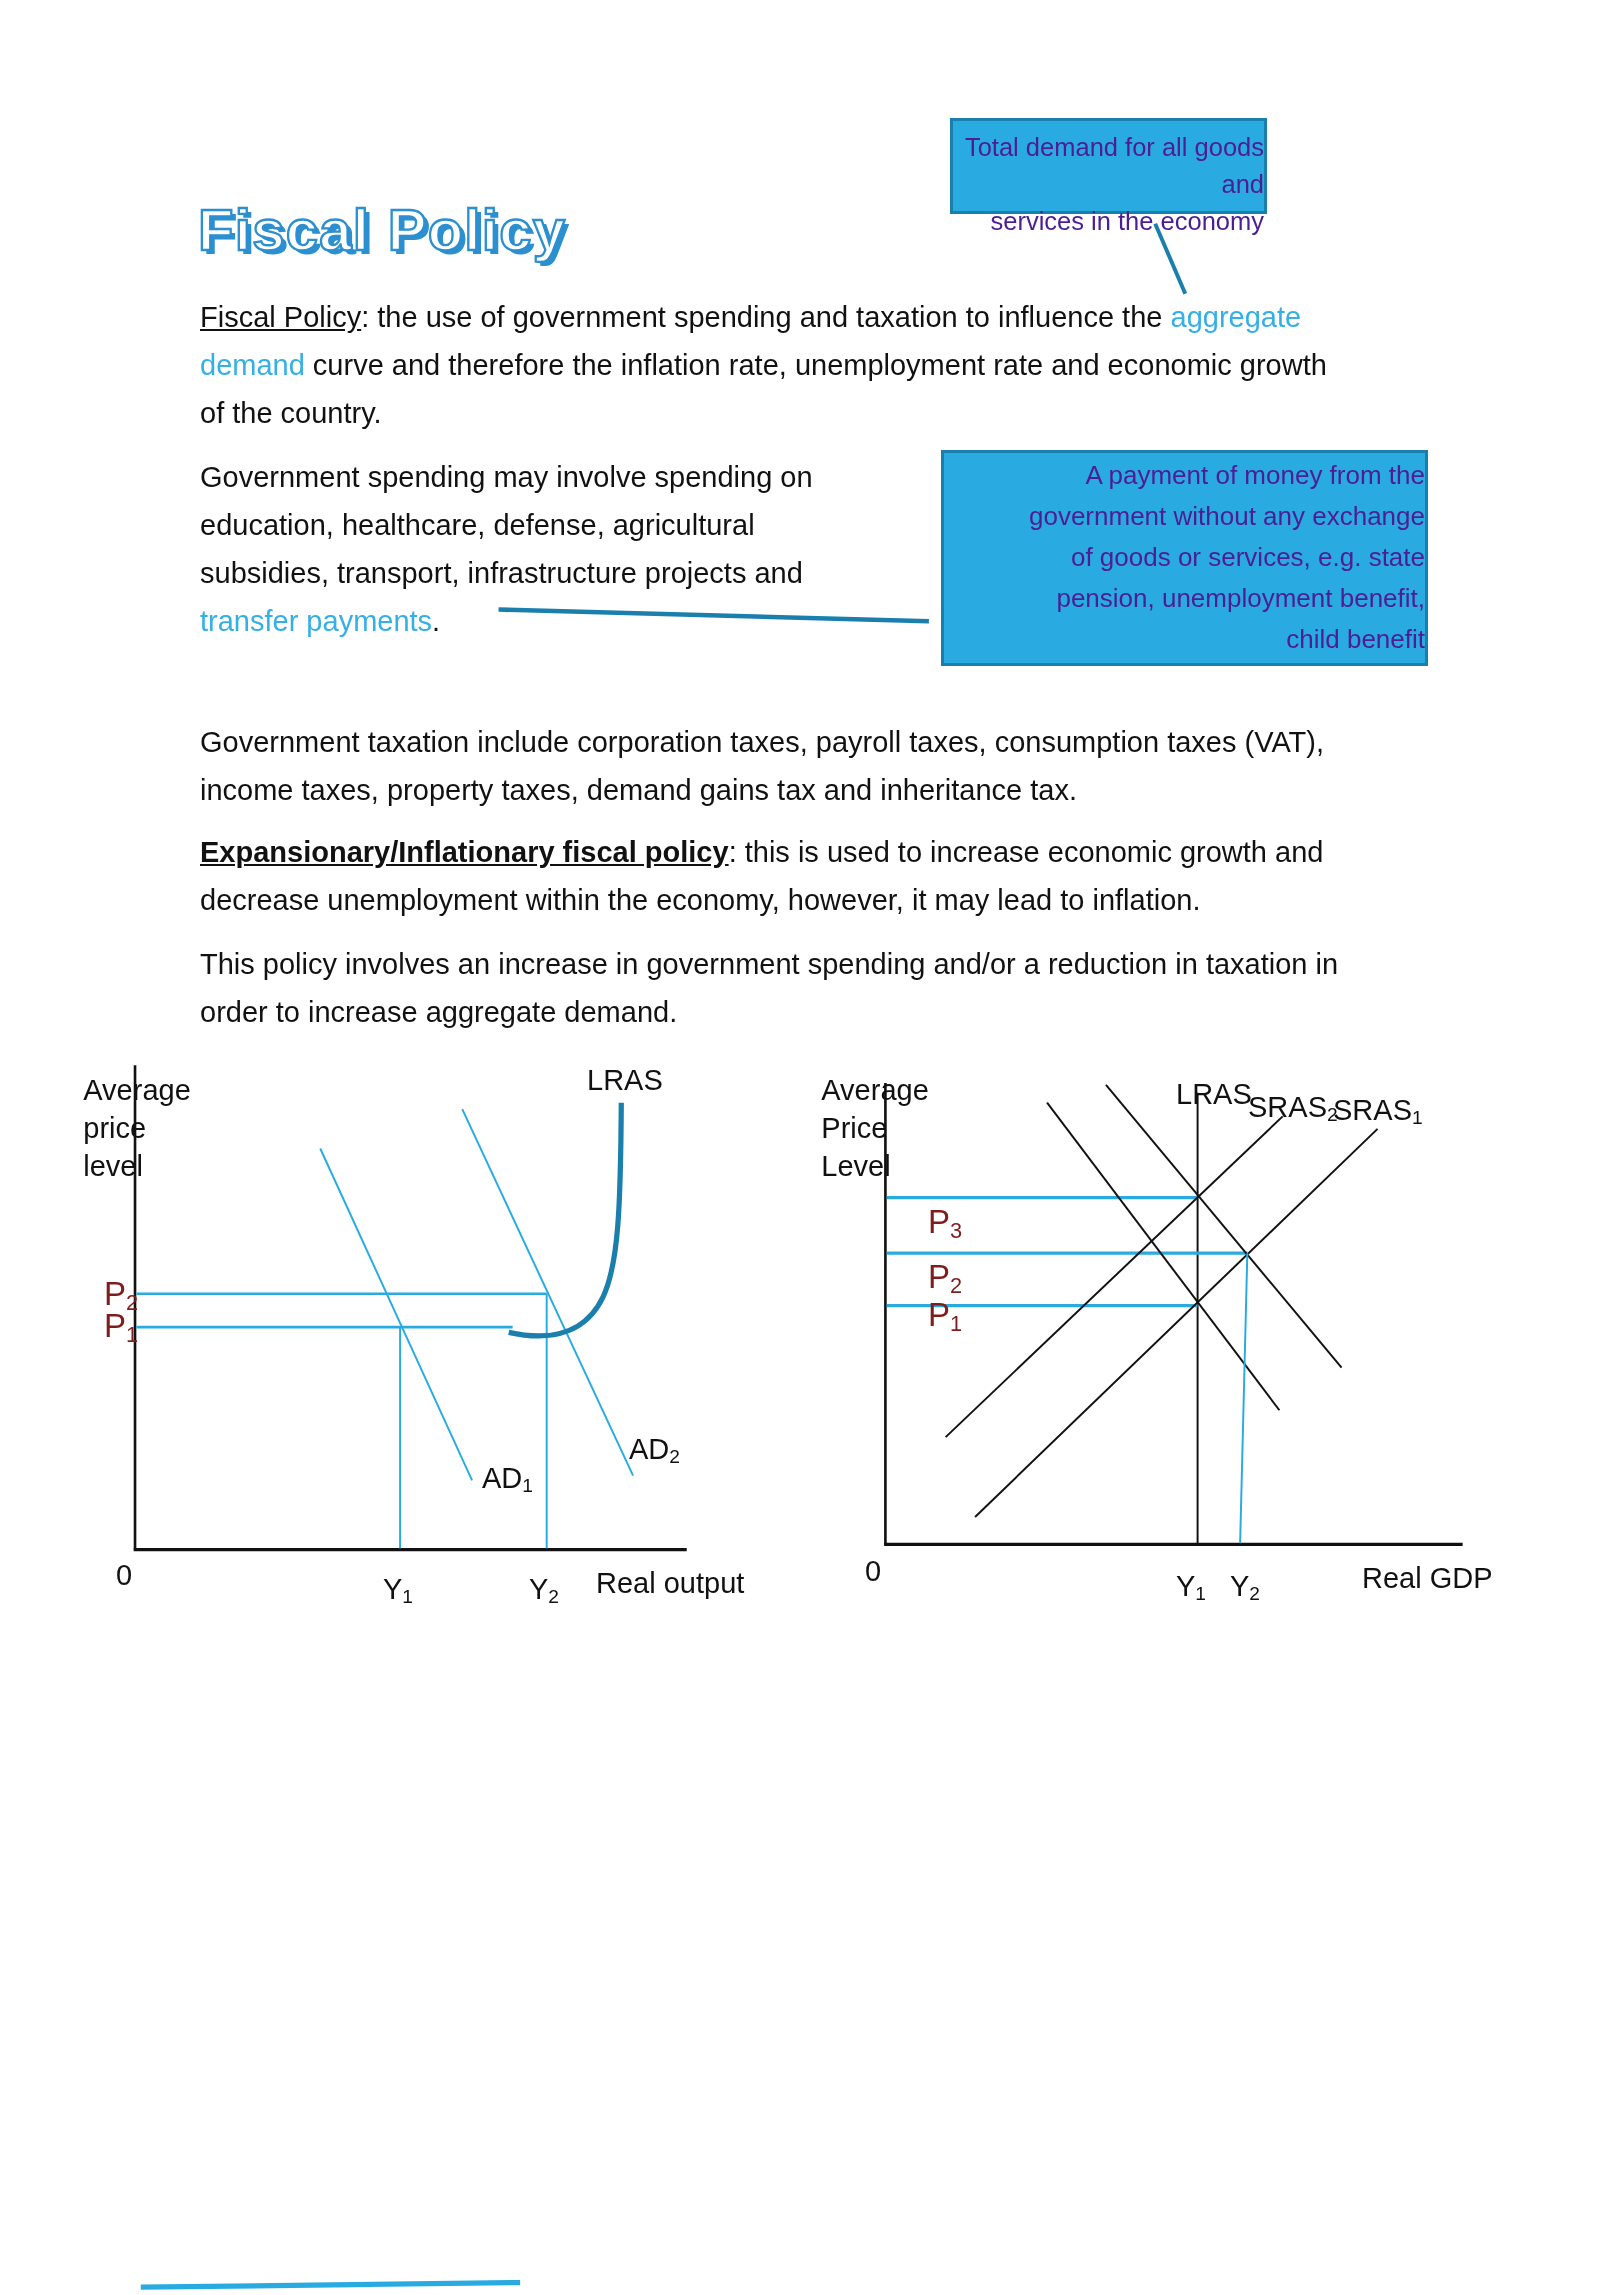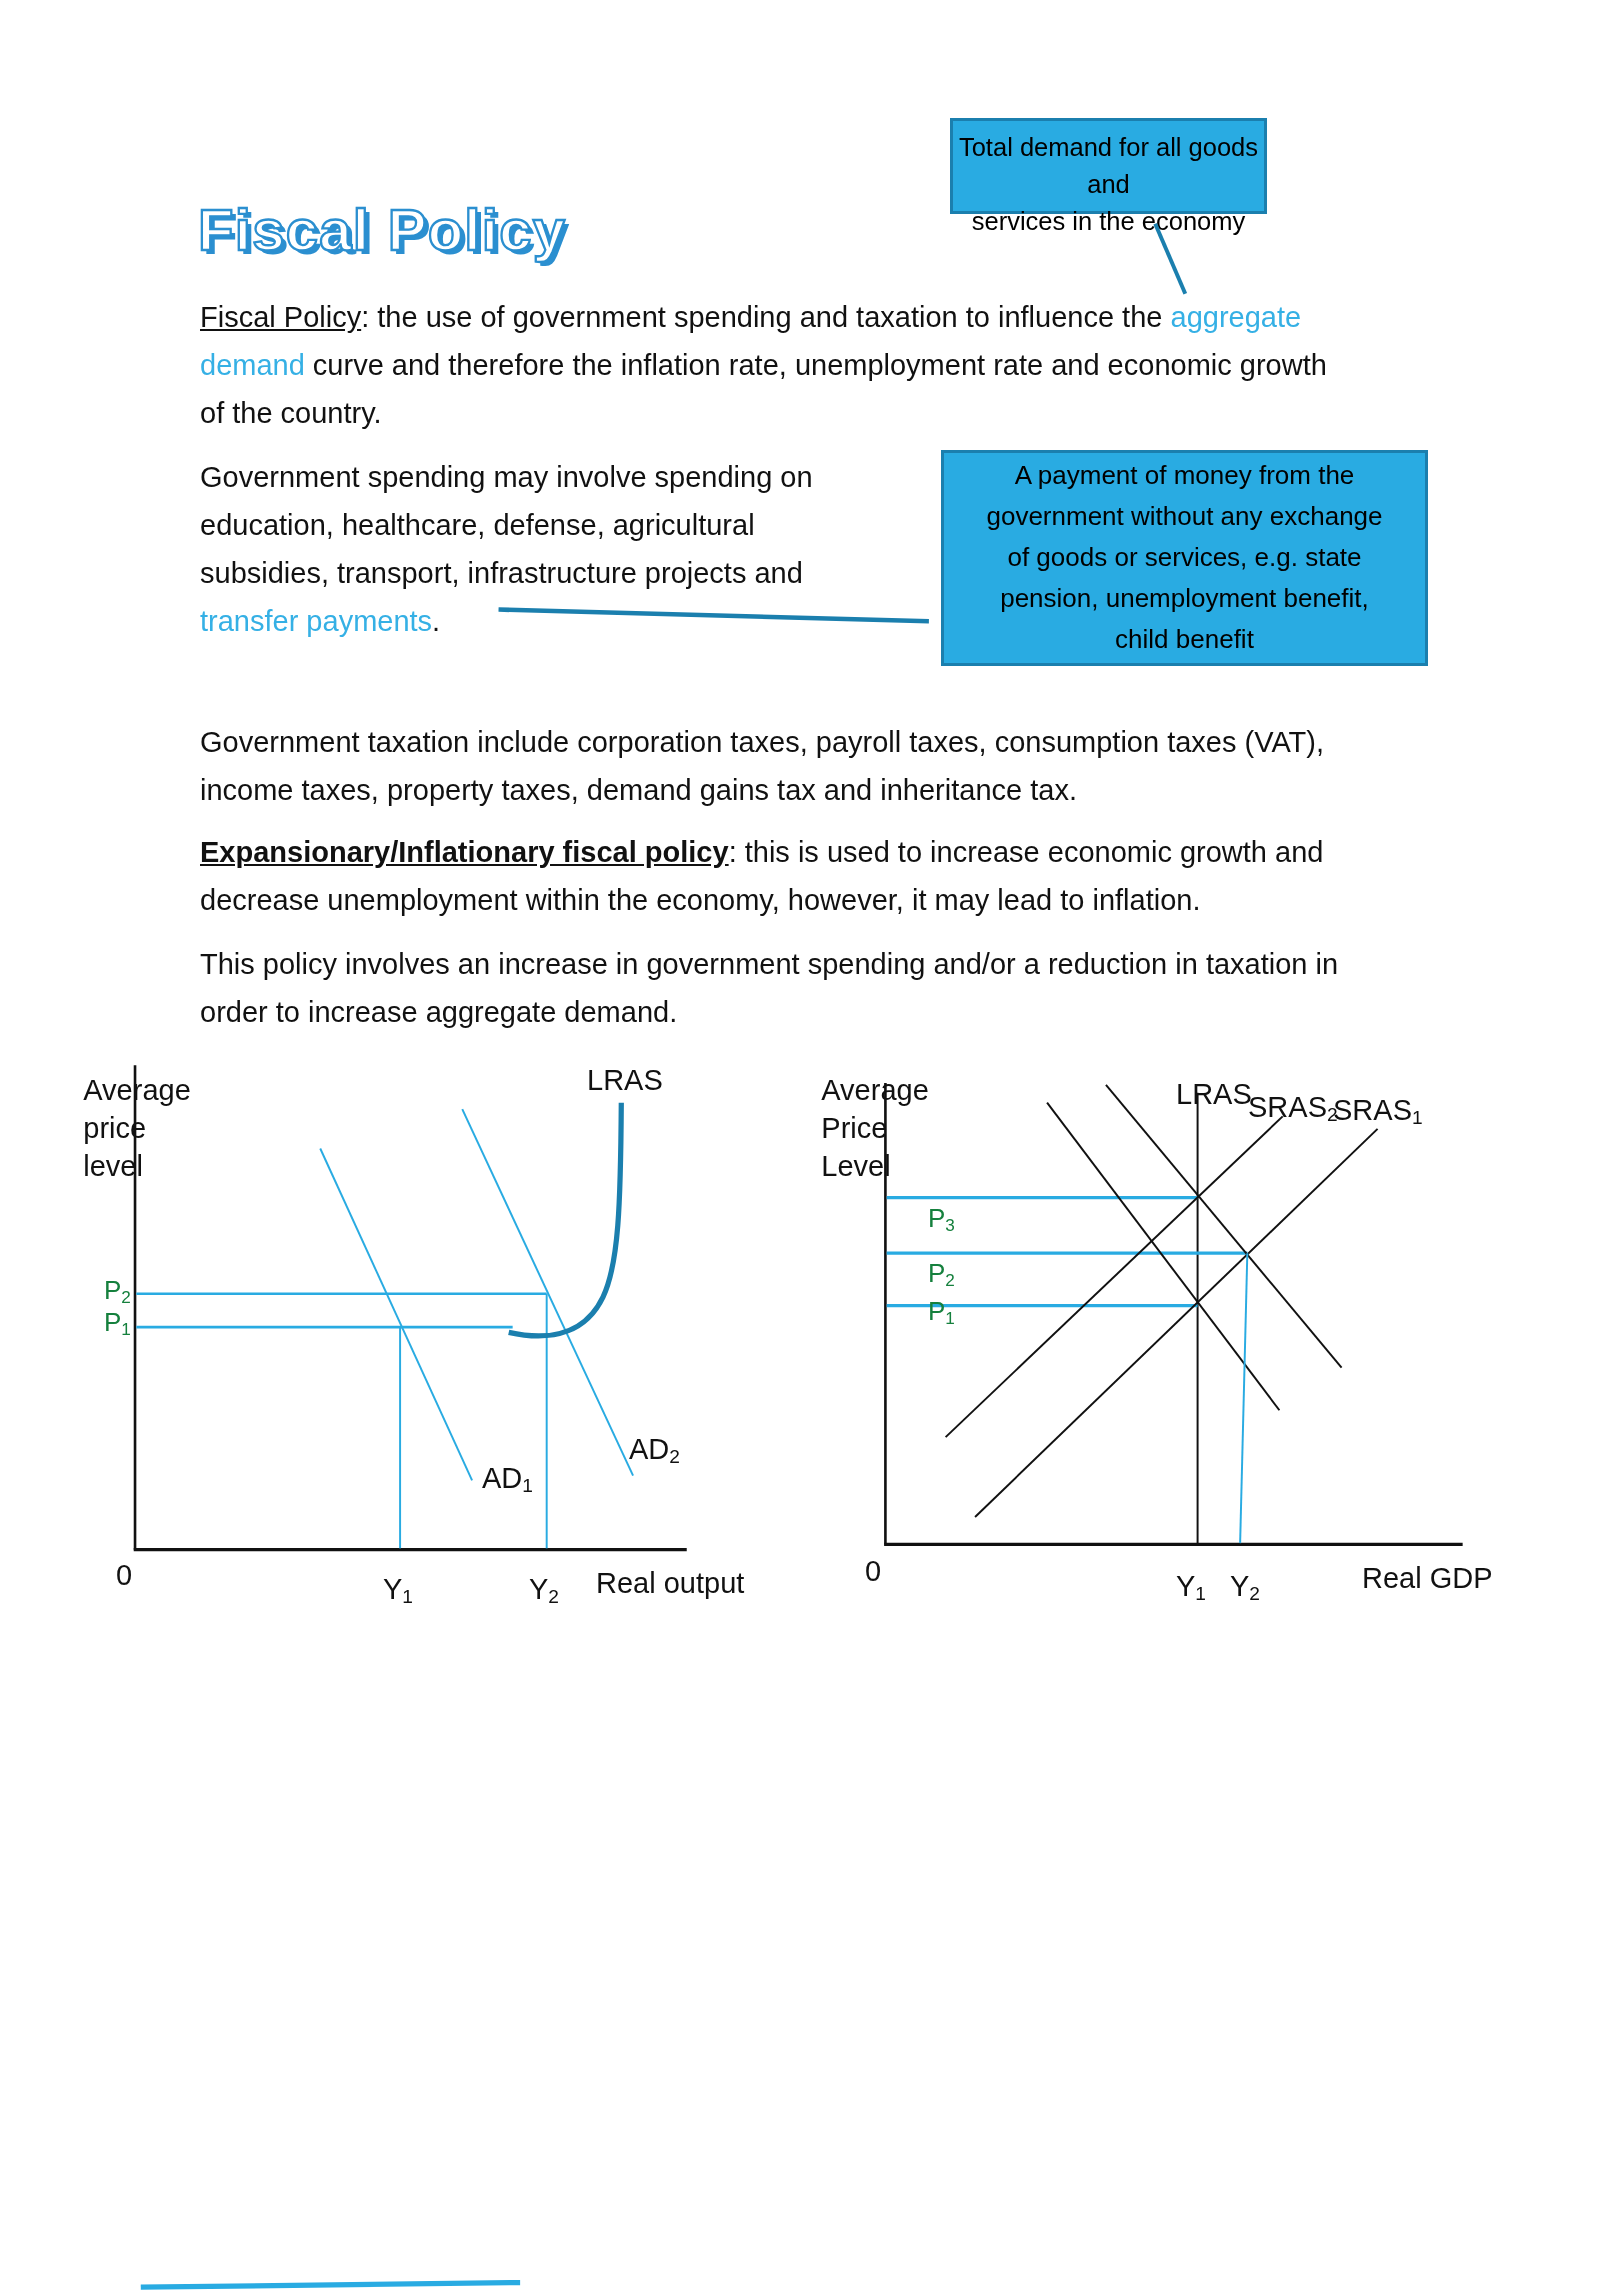--- a/index.html
+++ b/index.html
@@ -14,28 +14,28 @@
     -webkit-text-stroke:2.3px #2b8fd0;text-shadow:4.6px 3.9px 0 #2b8fd0;
   }
   
   .para{font-size:29px;line-height:48px;white-space:pre-line;color:#111;}
   .para span{white-space:pre-line;}
   .u{text-decoration:underline;}
   .bu{font-weight:bold;text-decoration:underline;}
   .blue{color:#35b0e5;}
   
   .callout{
-    background:#29abe2;border:3.9px solid #1b7fae;color:#000000;
-    text-align:center;white-space:pre-line;box-sizing:border-box;
+    background:#29abe2;border:3.9px solid #1b7fae;color:#4c1d95;
+    text-align:right;white-space:pre-line;box-sizing:border-box;
   }
   .callout.c1{font-size:25.5px;line-height:37px;padding-top:7.9px;}
   .callout.c2{font-size:26px;line-height:41px;padding-top:2px;}
   
   .dlabel{font-size:29px;color:#111;white-space:pre-line;line-height:38px;}
-  .plabel{font-size:26px;color:#15803d;}
+  .plabel{font-size:33px;color:#7f1d1d;}
   sub{font-size:0.66em;vertical-align:baseline;position:relative;top:0.22em;}
   svg{display:block;}
 </style>
 </head>
 <body>
 
 <div class="abs doc-title" style="left:198px;top:196px;">Fiscal Policy</div>
 
 <div class="abs callout c1" style="left:950px;top:118px;width:317px;height:96px;">Total demand for all goods and
 services in the economy</div>

